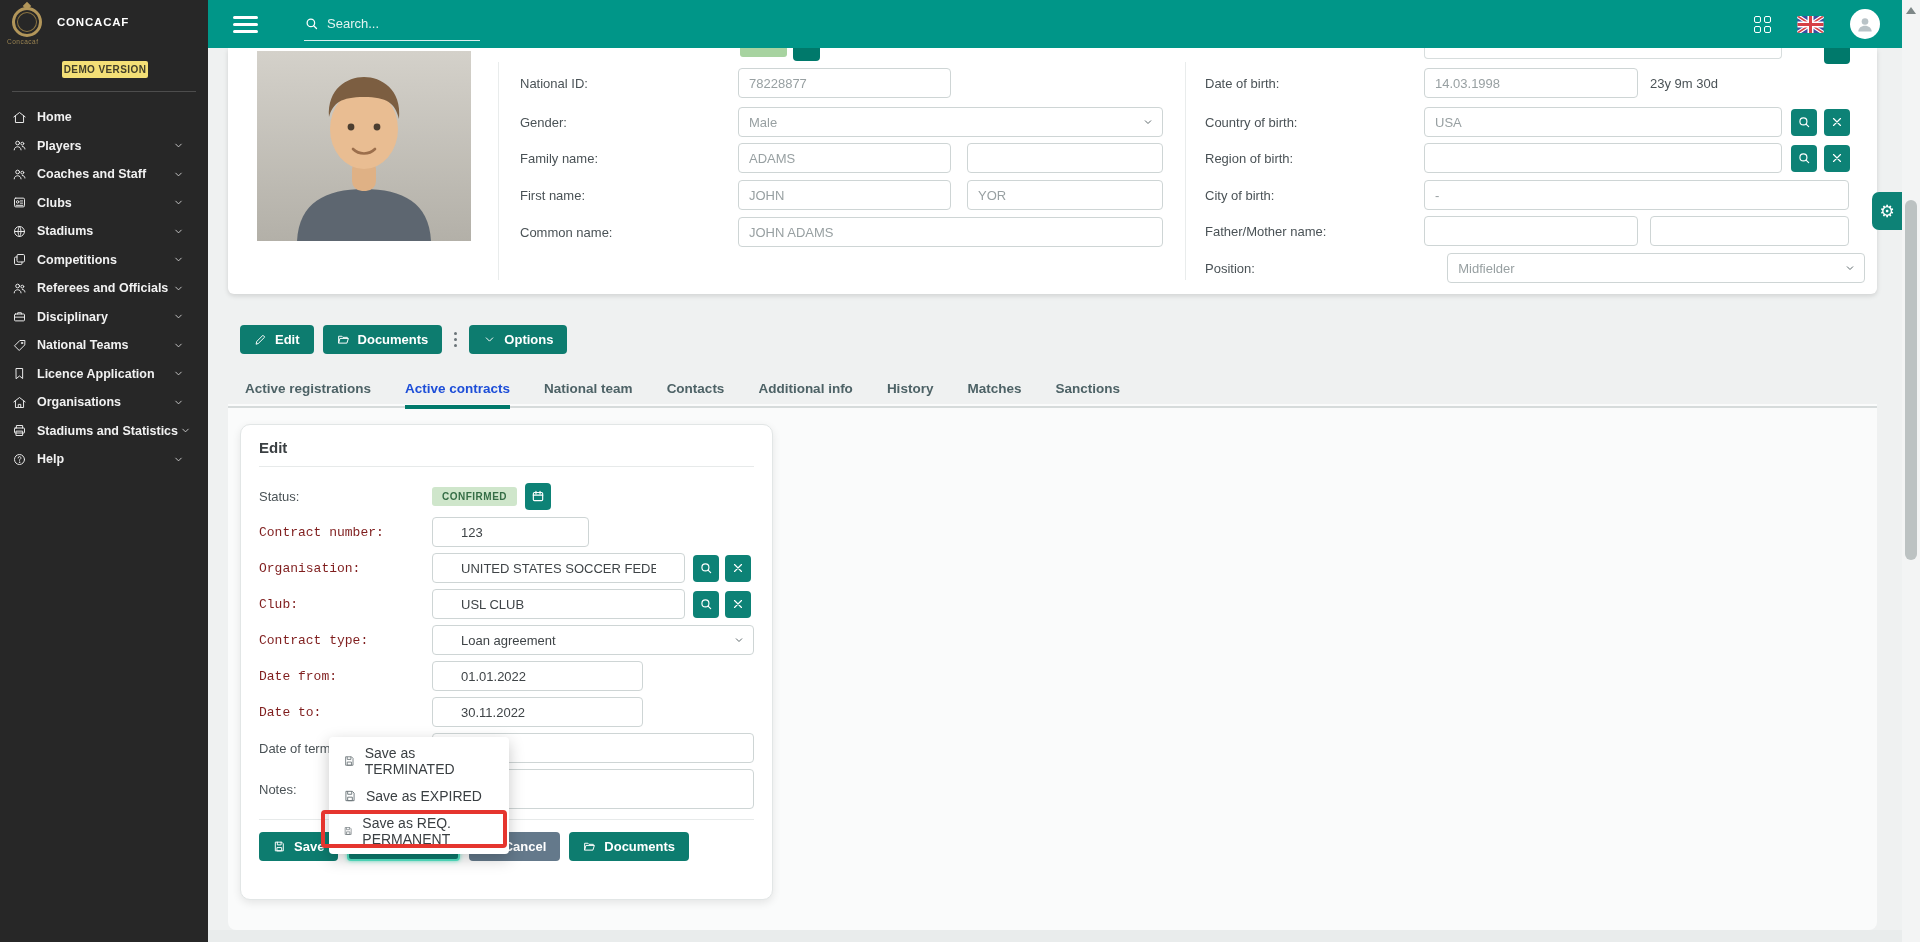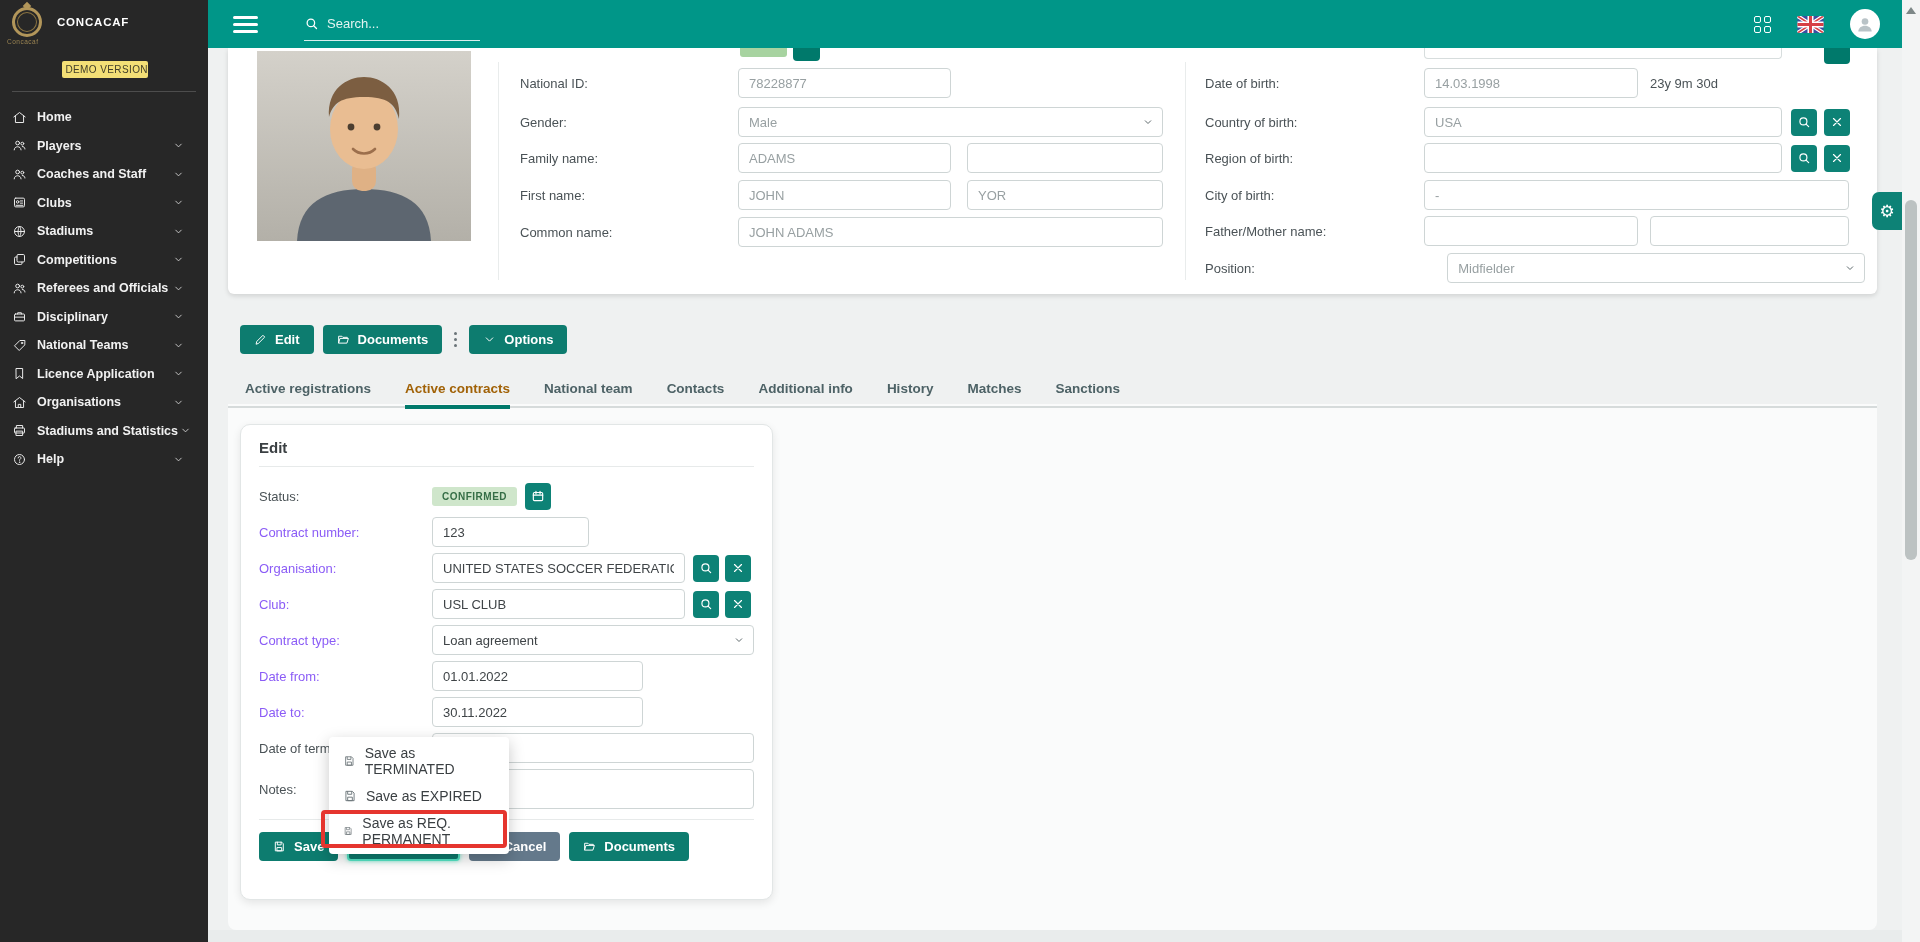--- a/index.html
+++ b/index.html
@@ -9,21 +9,21 @@
 
   
   #sidebar { left:0; top:0; width:208px; height:942px; background:#272727; z-index:30; }
   .side-head { position:relative; height:48px; }
   .logo-ring { position:absolute; left:12px; top:7px; width:30px; height:30px; border-radius:50%;
     border:3px solid #b2965a; box-shadow:inset 0 0 0 2px #272727, inset 0 0 0 3px #8a7340; }
   .logo-ring:after { content:""; position:absolute; left:9px; top:-7px; width:6px; height:6px; background:#b2965a; transform:rotate(45deg); }
   .logo-sub { position:absolute; left:7px; top:38px; font-size:6.5px; color:#9b8452; letter-spacing:.5px; }
   .brand-name { position:absolute; left:57px; top:16px; color:#fff; font-size:11.5px; font-weight:bold; letter-spacing:.8px; }
   .demo-badge { position:absolute; left:62px; top:61px; width:86px; background:#f3df76; color:#43402a;
-    font-size:10px; font-weight:normal; text-align:right; padding:3px 0; border-radius:2px; letter-spacing:.4px; }
+    font-size:10px; font-weight:bold; text-align:center; padding:3px 0; border-radius:2px; letter-spacing:.4px; }
   .side-divider { position:absolute; left:12px; top:91px; width:184px; height:1px; background:#4d4d4d; }
   #nav { position:absolute; left:0; top:103px; width:208px; }
   .nav-item { height:28.5px; display:flex; align-items:center; padding:0 12px; color:#f1f1f1;
     font-size:12.5px; font-weight:bold; cursor:pointer; }
   .nav-item svg { width:15px; height:15px; margin-right:10px; flex:0 0 15px; stroke:#e8e8e8; fill:none; stroke-width:1.6; stroke-linecap:round; stroke-linejoin:round; }
   .nav-item .chev { margin-left:auto; width:11px; height:11px; stroke:#cfcfcf; stroke-width:2; }
   .nav-label { white-space:nowrap; }
 
   
   #topbar { left:208px; top:0; width:1694px; height:48px; background:#009688; z-index:25; display:flex; align-items:center; }
@@ -72,33 +72,33 @@
   
   .btn { border:none; border-radius:4px; background:#0d7c6f; color:#fff; font-weight:bold; font-size:13px;
     display:inline-flex; align-items:center; gap:8px; padding:0 14px; height:29px; cursor:pointer; font-family:inherit; }
   .btn svg { width:13px; height:13px; stroke:#fff; stroke-width:1.8; fill:none; stroke-linecap:round; stroke-linejoin:round; }
   #toolbar { left:240px; top:325px; display:flex; align-items:center; z-index:6; }
   .kebab { display:flex; flex-direction:column; gap:3px; margin:0 12px; }
   .kebab i { width:3px; height:3px; border-radius:50%; background:#6a7478; }
   #tabsrow { left:228px; top:381px; width:1649px; z-index:6; }
   .tabs { display:flex; gap:34px; padding-left:17px; border-bottom:2px solid #d6dbdb; }
   .tab { font-size:13.5px; font-weight:bold; color:#4d6266; padding:0 0 9px 0; cursor:pointer; white-space:nowrap; }
-  .tab.active { color:#a16207; border-bottom:4px solid #00796b; margin-bottom:-3px; }
+  .tab.active { color:#1d4ed8; border-bottom:4px solid #00796b; margin-bottom:-3px; }
 
   
   #content-panel { left:228px; top:404px; width:1649px; height:526px; background:#fafbfb; border-radius:0 0 8px 8px; z-index:4; }
   #edit-card { position:absolute; left:12px; top:20px; width:533px; height:476px; background:#fff;
     border:1px solid #e2e6e6; border-radius:10px; box-shadow:0 3px 8px rgba(0,0,0,.09); padding:14px 18px; }
   .card-title { font-size:15px; font-weight:bold; color:#3a3f42; padding-bottom:10px; }
   .card-hr { height:1px; background:#e7eaea; margin:0 0 14px 0; }
   .erow { display:flex; align-items:center; margin-bottom:6px; min-height:30px; }
   .erow .elabel { width:173px; flex:0 0 173px; font-size:13px; color:#4a5256; }
-  .erow .elabel.req { color:#8b5cf6; }
+  .erow .elabel.req { color:#7f1d1d;font-family:Liberation Mono, monospace; }
   .einput { height:30px; border:1px solid #ced5d5; border-radius:4px; font-size:13px; color:#3f4447;
-    padding:0 10px; display:flex; align-items:center; font-family:inherit; outline:none; }
+    padding:0 28px; display:flex; align-items:center; font-family:inherit; outline:none; }
   .status-badge { background:#cfe6cb; color:#356e46; font-size:10px; font-weight:bold; letter-spacing:.5px;
     padding:4px 10px; border-radius:3px; }
   .gap8 { margin-left:8px; }
   .card-buttons { display:flex; gap:9px; margin-top:12px; }
   .btn-cancel { background:#64798b; }
   .btn-saveas { position:relative; border:2px solid #55e6c6; box-shadow:0 0 4px rgba(85,230,198,.8); }
 
   
   #saveas-menu { left:329px; top:737px; width:180px; height:117px; background:#fff; border-radius:4px;
     box-shadow:0 5px 16px rgba(0,0,0,.22); z-index:50; display:flex; flex-direction:column; justify-content:space-around; padding:6px 0; }

